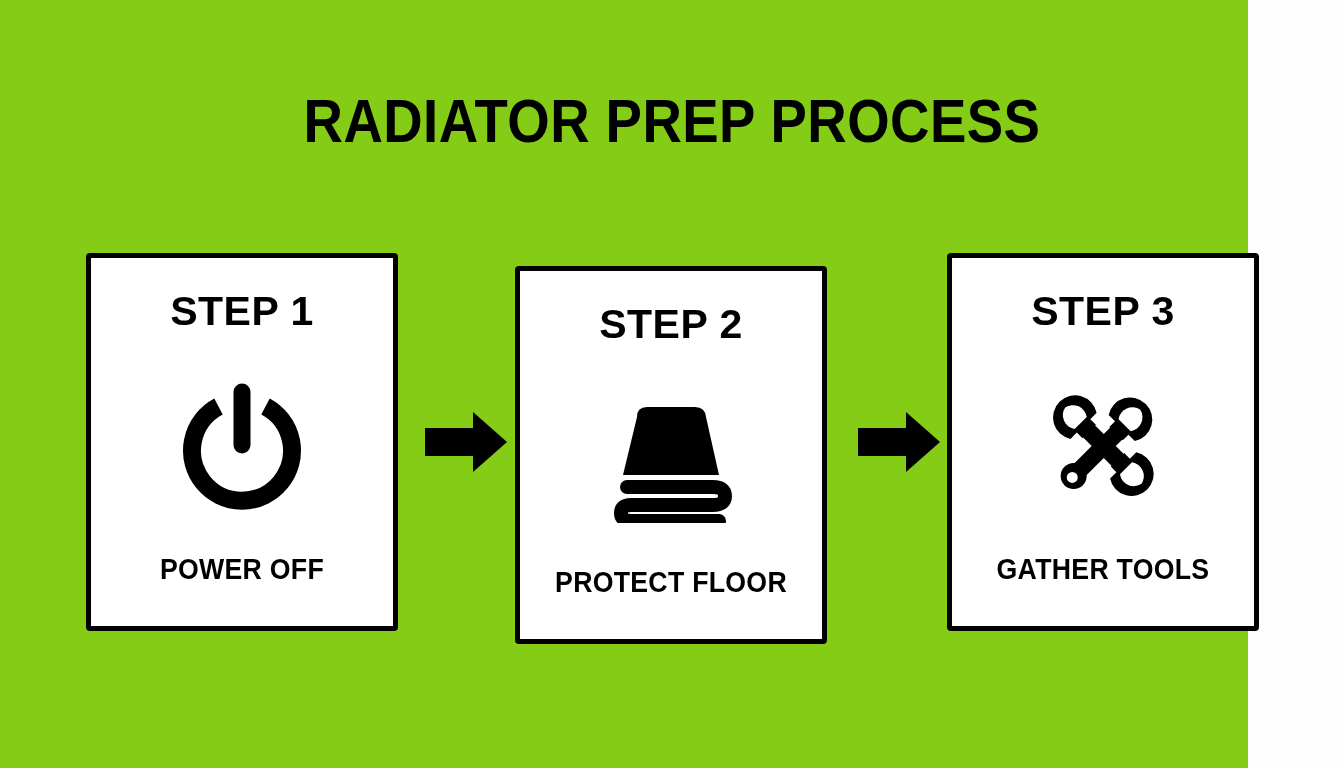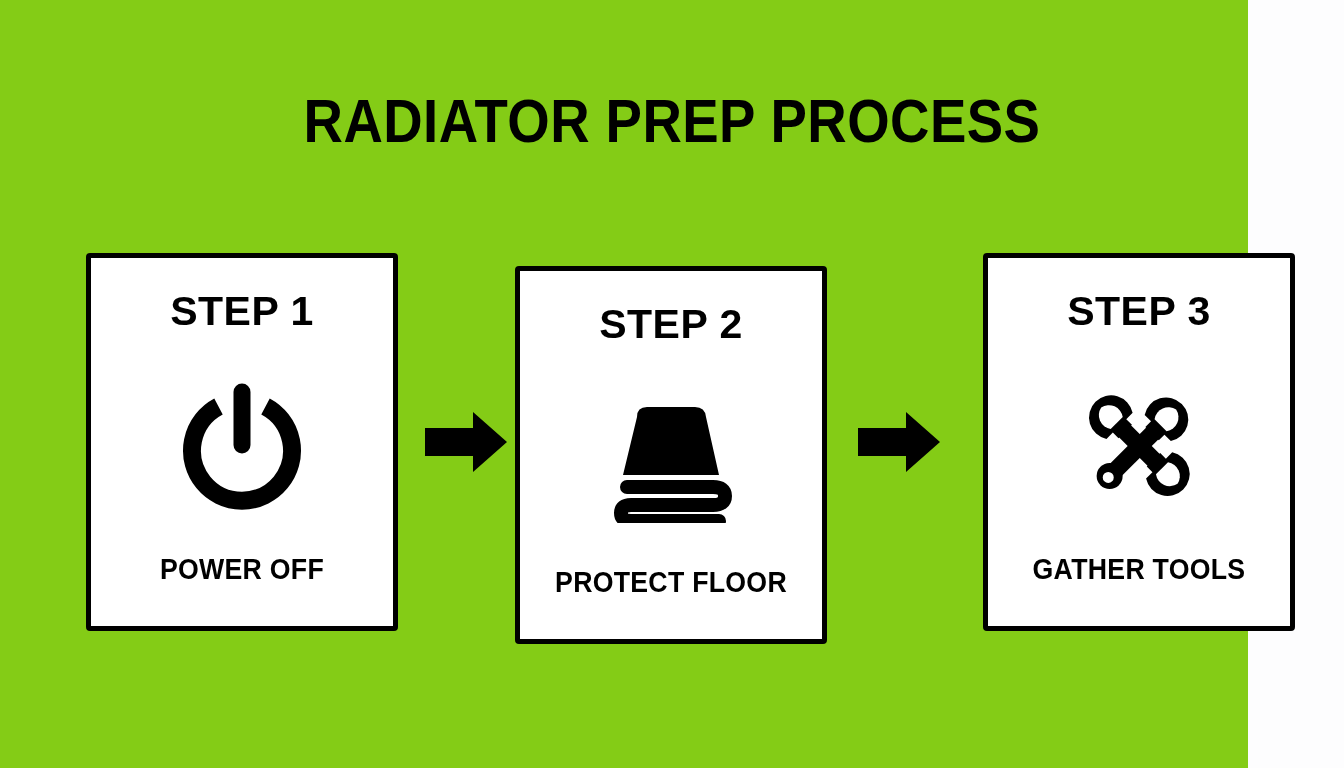--- a/index.html
+++ b/index.html
@@ -53,21 +53,21 @@
     top: 0;
     width: 312px;
     height: 378px;
     box-sizing: border-box;
     border: 5px solid #000000;
     border-radius: 4px;
     background: #ffffff;
   }
   .card-1 { left: 0px; }
   .card-2 { left: 429px; margin-top: 13px; }
-  .card-3 { left: 861px; margin-left: 36px; }
+  .card-3 { left: 861px; }
 
   .card-step {
     position: absolute;
     top: 33px;
     left: 0;
     width: 100%;
     text-align: center;
     font-weight: 700;
     font-size: 41px;
     letter-spacing: 0.5px;

